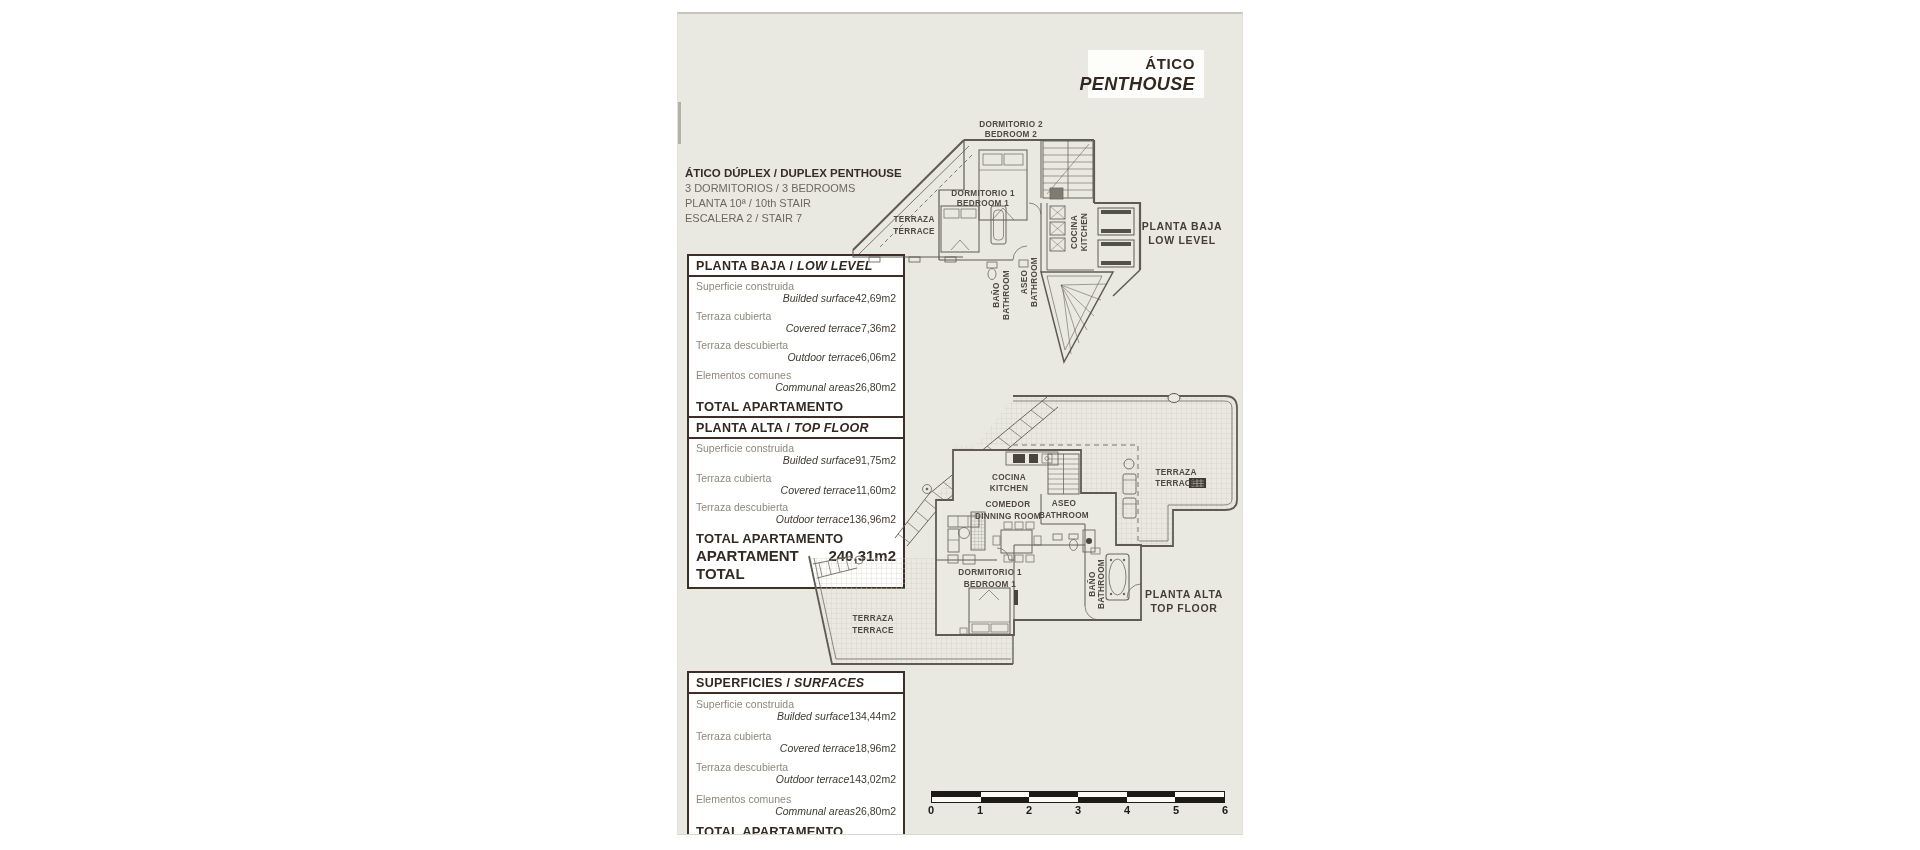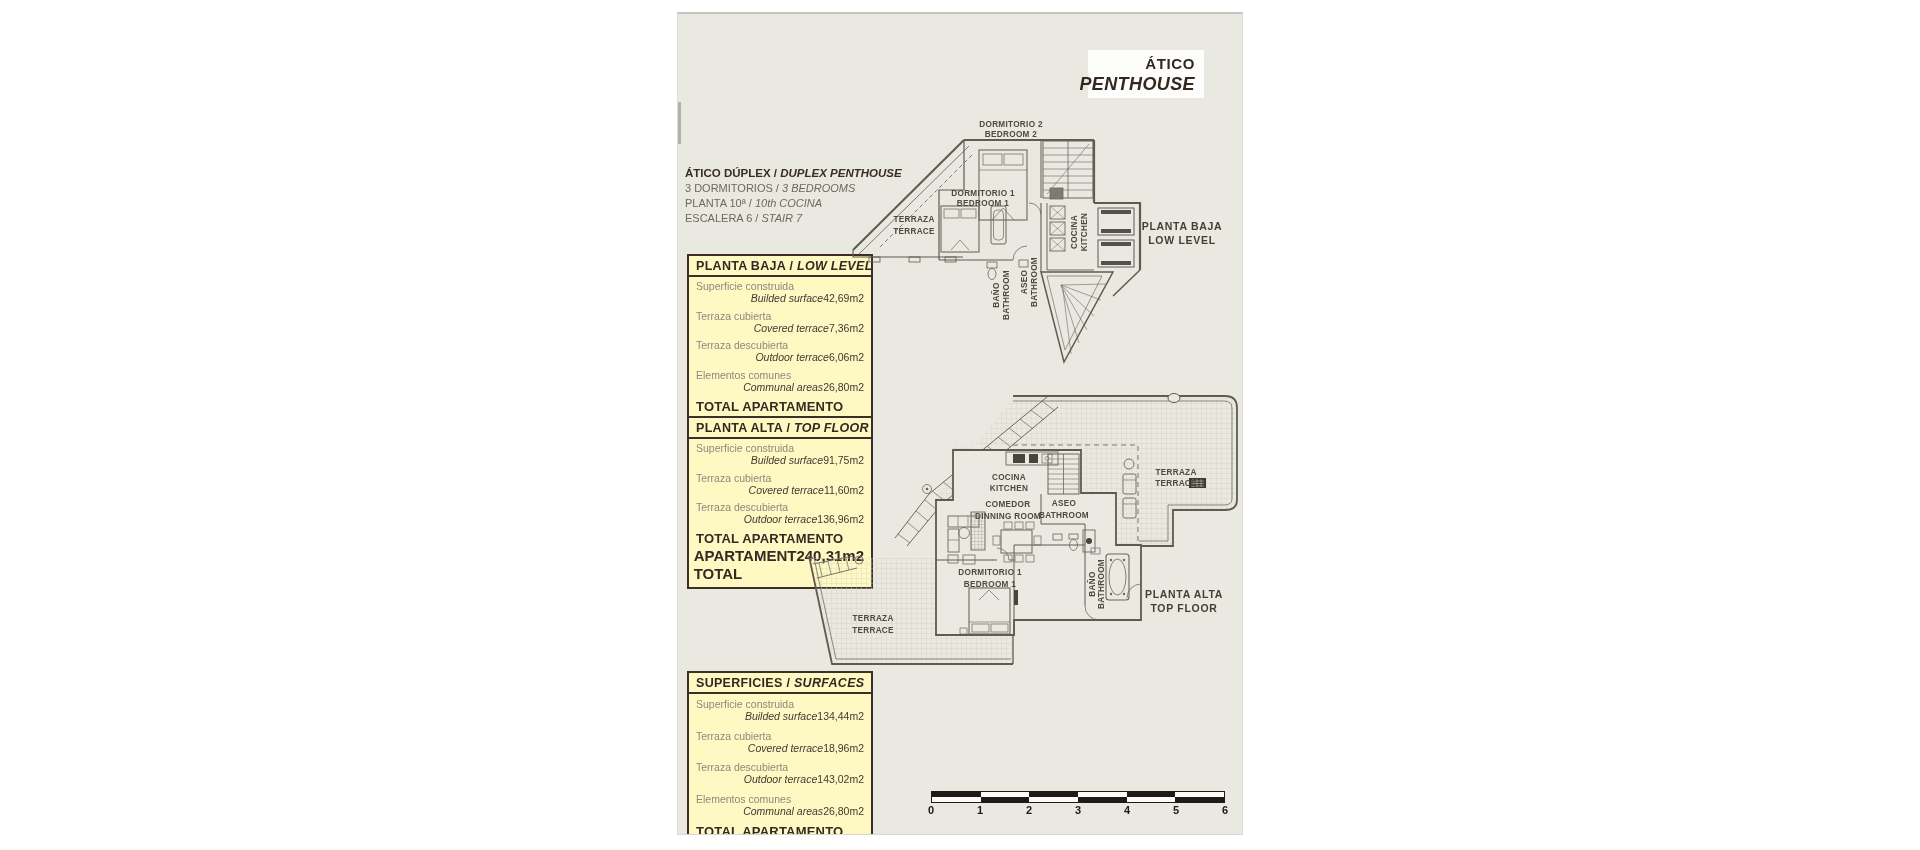--- a/index.html
+++ b/index.html
@@ -13,24 +13,24 @@
   
   .title-box{position:absolute;left:410px;top:36px;width:116px;height:48px;background:#fdfdfb;
              display:flex;flex-direction:column;justify-content:center;align-items:flex-end;
              padding-right:9px;box-sizing:border-box;color:#32281f;}
   .title-box .t1{font-size:15px;font-weight:bold;letter-spacing:.6px;line-height:20px;}
   .title-box .t2{font-size:18px;font-weight:bold;font-style:italic;letter-spacing:.4px;line-height:20px;}
 
   
   .info{position:absolute;left:7px;top:152px;color:#6e695f;font-size:11px;line-height:15px;white-space:nowrap;}
   .info .l1{font-weight:bold;color:#372d24;font-size:11.5px;}
-  .info .en{font-style:italic;}
+  .info .en{}
 
   
-  .itable{position:absolute;left:9px;width:186px;border:2px solid #3f2e27;background:#fef9c3;box-sizing:border-box;}
+  .itable{position:absolute;left:9px;width:218px;border:2px solid #3f2e27;background:#ffffff;box-sizing:border-box;}
   .thead{border-bottom:2px solid #3f2e27;padding:3px 7px 2px;font-size:12.5px;font-weight:bold;
          color:#32281f;letter-spacing:.3px;white-space:nowrap;}
   .thead .ti{font-style:italic;}
   .trow{padding:3px 7px 2px;}
   .trow .es{font-size:10.5px;color:#8d887c;line-height:1.15;}
   .trow .l2{display:flex;justify-content:flex-end;align-items:baseline;font-size:10.5px;
             color:#3f3931;line-height:1.2;}
   .trow .en{font-style:italic;}
   .trow .val{font-style:normal;}
   .trow.total{padding-top:4px;padding-bottom:4px;}
@@ -61,22 +61,22 @@
   <div class="edge-mark"></div>
 
   <div class="title-box">
     <div class="t1">ÁTICO</div>
     <div class="t2">PENTHOUSE</div>
   </div>
 
   <div class="info">
     <div class="l1"><span>ÁTICO DÚPLEX</span><span> / </span><span class="en">DUPLEX PENTHOUSE</span></div>
     <div><span>3 DORMITORIOS</span><span> / </span><span class="en">3 BEDROOMS</span></div>
-    <div><span>PLANTA 10ª</span><span> / </span><span class="en">10th COCINA</span></div>
-    <div><span>ESCALERA 6</span><span> / </span><span class="en">STAIR 7</span></div>
+    <div><span>PLANTA 10ª</span><span> / </span><span class="en">10th STAIR</span></div>
+    <div><span>ESCALERA 2</span><span> / </span><span class="en">STAIR 7</span></div>
   </div>
 
   <div class="itable" style="top:240px;">
     <div class="thead"><span>PLANTA BAJA</span><span> / </span><span class="ti">LOW LEVEL</span></div>
     <div class="trow">
         <div class="es">Superficie construida</div>
         <div class="l2">
           <span class="en">Builded surface</span>
           <span class="val">42,69m2</span>
         </div>

